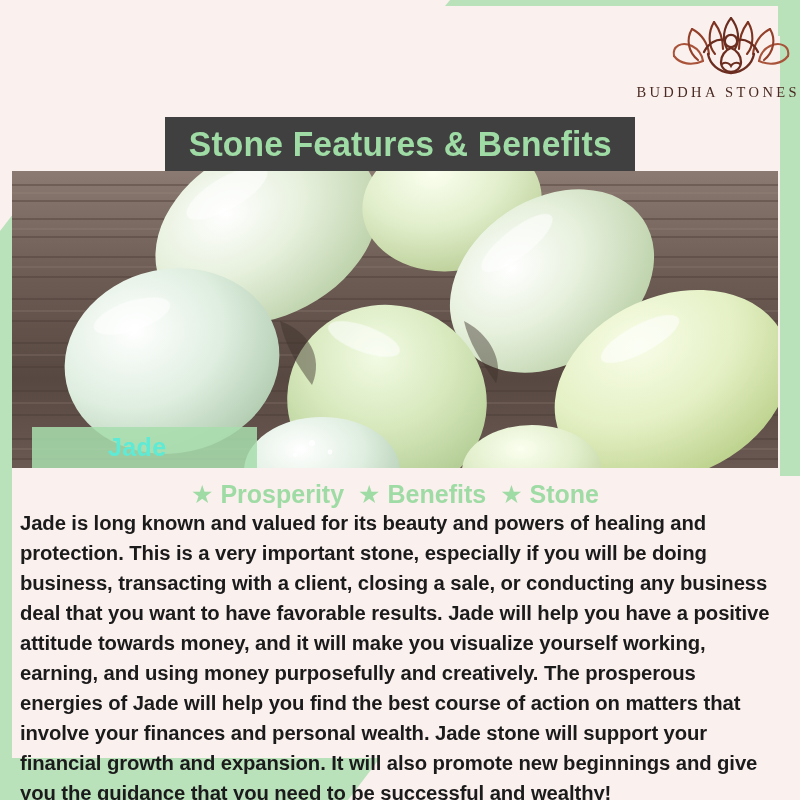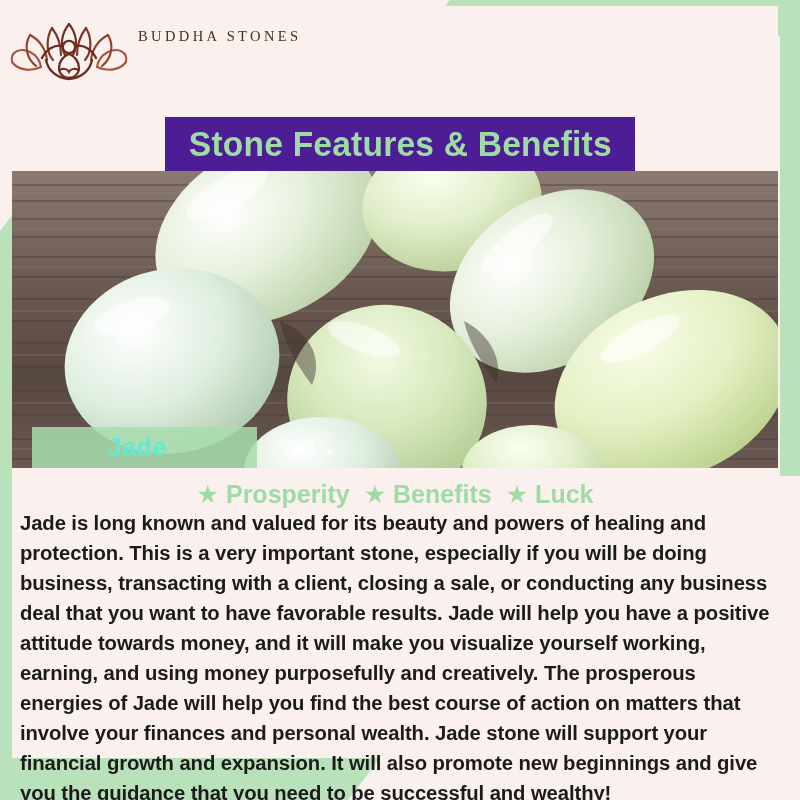--- a/index.html
+++ b/index.html
@@ -38,36 +38,36 @@
   }
 
   
   .panel{
     position:absolute; top:6px; left:12px; right:22px; bottom:42px;
     background:#faf0ee; z-index:2;
   }
 
   
   .logo-block{
-    position:absolute; top:6px; left:0; right:0; height:112px;
-    display:flex; flex-direction:row; align-items:flex-start; justify-content:flex-start;
+    position:absolute; top:0; left:0; right:0; height:112px;
+    display:flex; flex-direction:column; align-items:flex-end; justify-content:flex-start;
     z-index:4; padding-top:16px;
   }
   .logo-mark{ width:138px; height:62px; display:block; }
   .logo-word{
     margin-top:6px;
     font-family:"Liberation Serif", serif;
     font-size:14.5px; letter-spacing:3.4px; color:#4a2a22;
     white-space:nowrap;
   }
 
   
   .title-ribbon{
     position:absolute; top:117px; left:165px; width:470px; height:54px;
-    background:#4c1d95; z-index:5;
+    background:#404040; z-index:5;
     display:flex; align-items:center; justify-content:center;
   }
   .title-text{
     font-family:"Liberation Sans Narrow","Liberation Sans",sans-serif;
     font-weight:bold; font-size:35px; color:#9fdba4;
     letter-spacing:0.2px; white-space:nowrap;
     transform:scaleX(0.96); transform-origin:center;
   }
 
   
@@ -265,21 +265,21 @@
     <div class="benefit">
       <span class="star">★</span>
       <span class="blabel">Prosperity</span>
     </div>
     <div class="benefit">
       <span class="star">★</span>
       <span class="blabel">Benefits</span>
     </div>
     <div class="benefit">
       <span class="star">★</span>
-      <span class="blabel">Luck</span>
+      <span class="blabel">Stone</span>
     </div>
   </div>
 
   <div class="body-wrap">
     <p class="body-copy">Jade is long known and valued for its beauty and powers of healing and protection. This is a very important stone, especially if you will be doing business, transacting with a client, closing a sale, or conducting any business deal that you want to have favorable results. Jade will help you have a positive attitude towards money, and it will make you visualize yourself working, earning, and using money purposefully and creatively. The prosperous energies of Jade will help you find the best course of action on matters that involve your finances and personal wealth. Jade stone will support your financial growth and expansion. It will also promote new beginnings and give you the guidance that you need to be successful and wealthy!</p>
   </div>
 
 </div>
 
 </body></html>

